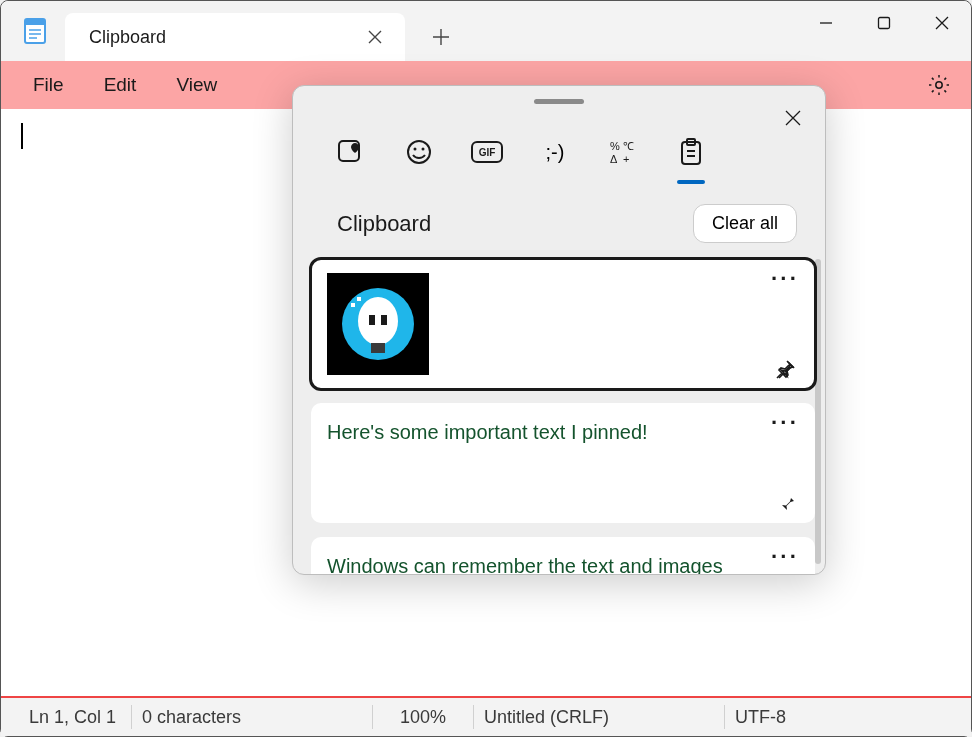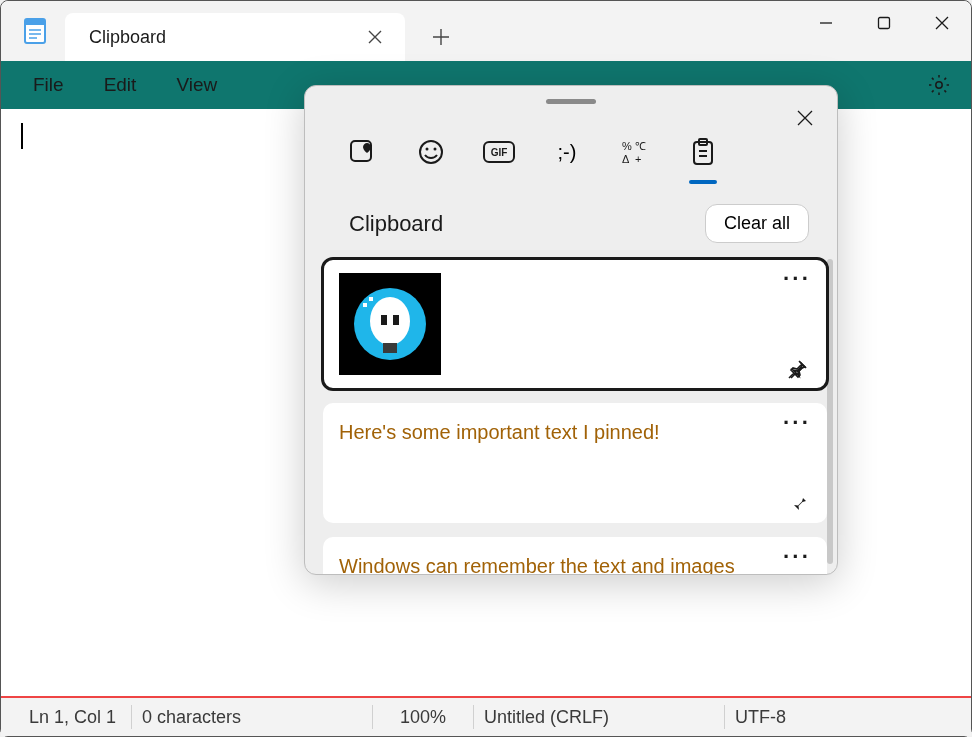--- a/index.html
+++ b/index.html
@@ -12,52 +12,52 @@
     .app-icon { width: 28px; height: 28px; margin: 16px 16px 0 20px; }
     .tab { background: #fff; border-radius: 8px 8px 0 0; height: 48px; margin-top: 12px; display: flex; align-items: center; padding: 0 16px 0 24px; min-width: 340px; position: relative; }
     .tab-title { font-size: 18px; color: #1a1a1a; flex: 1; }
     .tab-close { width: 28px; height: 28px; display: flex; align-items: center; justify-content: center; cursor: pointer; font-size: 16px; color: #555; }
     .new-tab { width: 40px; height: 40px; margin: 16px 0 0 16px; display: flex; align-items: center; justify-content: center; cursor: pointer; font-size: 22px; color: #555; font-weight: 300; }
     .win-controls { margin-left: auto; display: flex; height: 44px; }
     .win-btn { width: 58px; display: flex; align-items: center; justify-content: center; cursor: pointer; }
     .win-btn svg { stroke: #1a1a1a; }
 
     
-    .menu-bar { height: 48px; background: #0f766e; display: flex; align-items: center; padding: 0 12px; border-bottom: 1px solid transparent; }
+    .menu-bar { height: 48px; background: #fca5a5; display: flex; align-items: center; padding: 0 12px; border-bottom: 1px solid transparent; }
     .menu-item { padding: 8px 20px; font-size: 19px; cursor: pointer; color: #1a1a1a; }
     .settings-btn { margin-left: auto; width: 40px; height: 40px; display: flex; align-items: center; justify-content: center; cursor: pointer; }
 
     
     .editor { flex: 1; background: #fff; padding: 14px 20px; position: relative; }
     .cursor { width: 1.5px; height: 26px; background: #000; }
 
     
     .status-bar { height: 40px; background: #f3f3f3; display: flex; align-items: center; font-size: 18px; color: #3a3a3a; border-top: 2px solid #ef4444; }
     .status-seg { padding: 0 10px; height: 100%; display: flex; align-items: center; }
     .status-div { width: 1px; height: 24px; background: #d0d0d0; }
 
     
-    .panel { position: absolute; left: 303px; top: 84px; width: 534px; height: 490px; background: #eeeeee; border: 1px solid #bdbdbd; border-radius: 12px; box-shadow: 0 8px 40px rgba(0,0,0,0.2); display: flex; flex-direction: column; }
+    .panel { position: absolute; left: 291px; top: 84px; width: 534px; height: 490px; background: #eeeeee; border: 1px solid #bdbdbd; border-radius: 12px; box-shadow: 0 8px 40px rgba(0,0,0,0.2); display: flex; flex-direction: column; }
     .panel-grip { width: 50px; height: 5px; background: #8a8a8a; border-radius: 3px; margin: 13px auto 0; }
     .panel-close { position: absolute; top: 18px; right: 18px; width: 28px; height: 28px; display: flex; align-items: center; justify-content: center; cursor: pointer; }
     .panel-tabs { display: flex; gap: 32px; padding: 30px 40px 10px; align-items: center; }
     .p-tab { position: relative; cursor: pointer; display: flex; align-items: center; justify-content: center; width: 36px; height: 36px; }
     .p-tab.active::after { content:""; position: absolute; bottom: -14px; left: 4px; right: 4px; height: 4px; background: #0067c0; border-radius: 2px; }
 
     .panel-header { display: flex; align-items: center; justify-content: space-between; padding: 24px 28px 12px 44px; }
     .panel-title { font-size: 22px; color: #1a1a1a; }
     .clear-btn { background: #fff; border: 1px solid #ccc; border-radius: 12px; padding: 8px 18px; font-size: 18px; cursor: pointer; }
 
     .panel-list { flex: 1; padding: 4px 10px 10px 18px; overflow: hidden; position: relative; }
     .scroll-edge { position: absolute; right: 4px; top: 4px; bottom: 10px; width: 6px; background: #c8c8c8; border-radius: 3px; }
 
     .clip-card { background: #fff; border-radius: 10px; padding: 14px 16px; margin-bottom: 14px; display: flex; position: relative; min-height: 120px; }
     .clip-card.selected { outline: 3px solid #1a1a1a; outline-offset: -1px; }
     .clip-img { width: 102px; height: 102px; background: #000; border-radius: 4px; display:flex; align-items:center; justify-content:center; }
-    .clip-text { font-size: 20px; color: #a16207; line-height: 1.55; flex: 1; padding-right: 50px; word-break: break-word;}
+    .clip-text { font-size: 20px; color: #14532d; line-height: 1.55; flex: 1; padding-right: 50px; word-break: break-word;}
     .clip-actions { position: absolute; right: 12px; top: 8px; bottom: 8px; width: 36px; display: flex; flex-direction: column; justify-content: space-between; align-items: center; }
     .clip-more { font-size: 22px; cursor: pointer; letter-spacing: 2px; color:#1a1a1a; font-weight: bold; line-height:12px; padding-top:6px;}
     .clip-pin { cursor: pointer; display:flex; align-items:center; justify-content:center;}
 
   </style>
 </head>
 <body>
 
 <div class="window">
 

